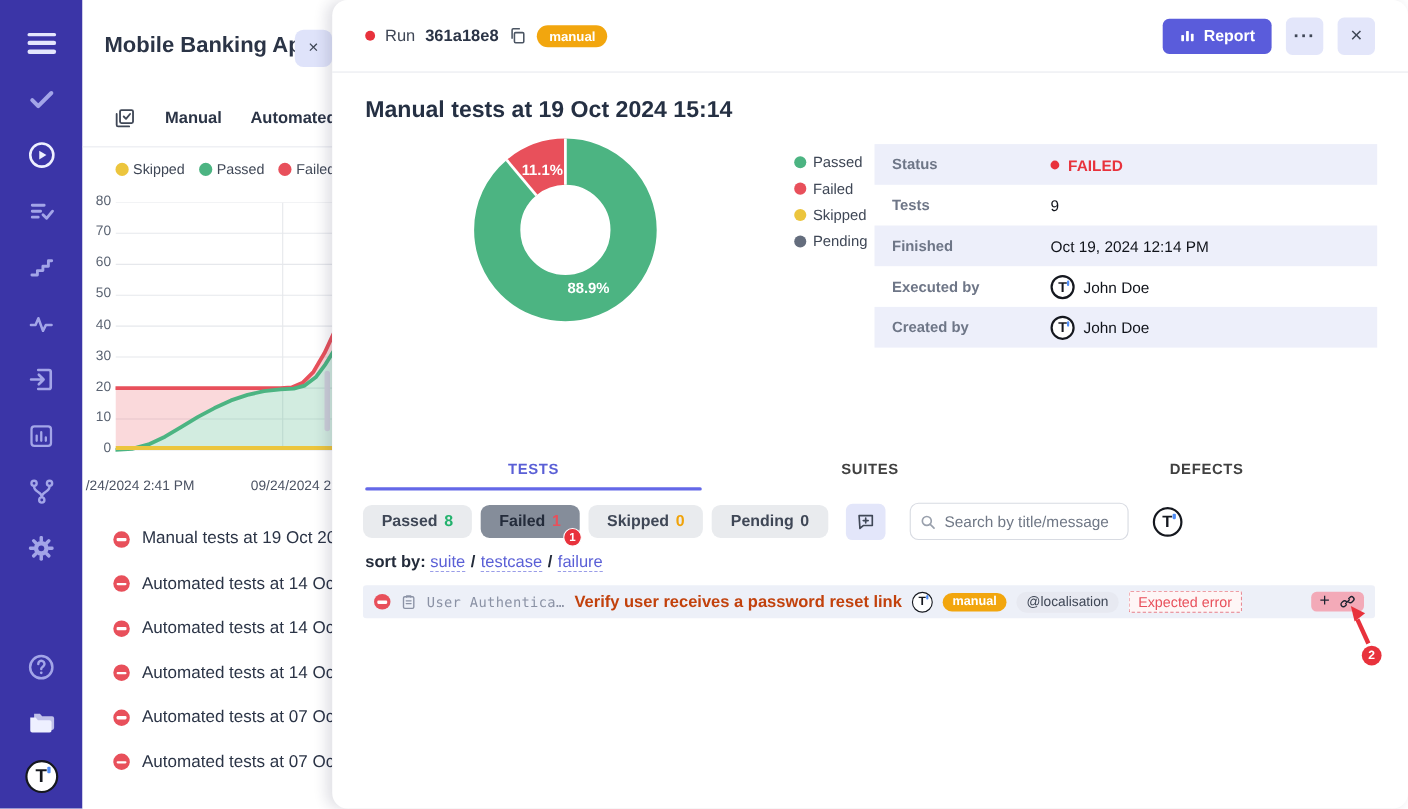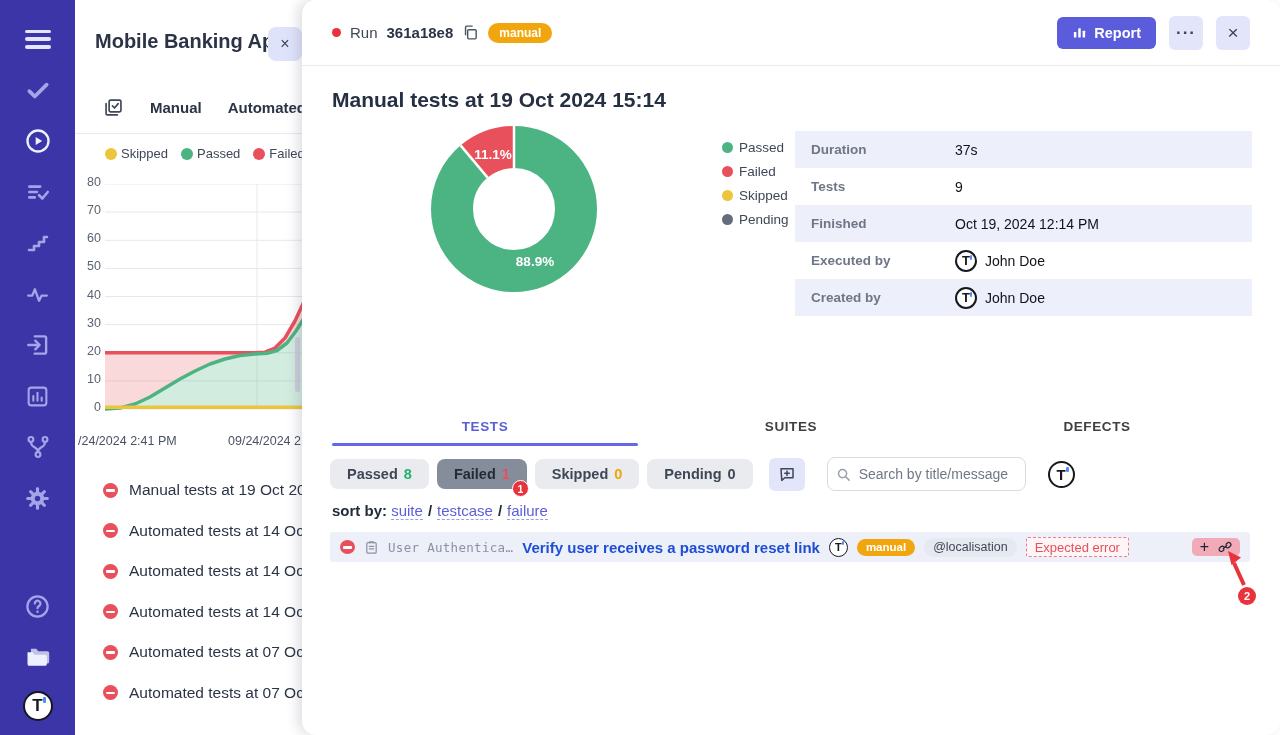--- a/index.html
+++ b/index.html
@@ -100,21 +100,21 @@
   .search input::placeholder { color:#707886; }
   .filter-row .t-avatar { margin-left:14px; cursor:pointer; }
 
   .sort-row { margin:11px 30px 0 30px; font-size:15px; color:#232b3a; font-weight:700; }
   .sort-row a { color:#5a5fd6; font-weight:400; text-decoration:none; border-bottom:1px dashed #9a9de8; cursor:pointer; }
   .sort-sep { font-weight:700; color:#232b3a; margin:0 5px; }
 
   .test-row { height:30px; background:#edf0f8; border-radius:3px; margin:13px 30px 0 28px;
     display:flex; align-items:center; gap:9px; padding:12px 10px; position:relative; }
   .suite-name { font-family:"DejaVu Sans Mono", monospace; font-size:12.5px; color:#8b92a5; letter-spacing:.3px; cursor:pointer; }
-  .test-title { font-size:15px; font-weight:600; color:#1d4ed8; cursor:pointer; }
+  .test-title { font-size:15px; font-weight:600; color:#c2410c; cursor:pointer; }
   .badge.small { font-size:11.5px; padding:2.5px 9px; }
   .tag { background:#e7e9f1; color:#3f4756; border-radius:10px; padding:2.5px 9px; font-size:12.5px; }
   .err-box { color:#e8505b; border:1px dashed #e8808a; background:#fef6f6; padding:1.5px 8px; font-size:13px; border-radius:2px; }
   .row-actions { margin-left:auto; background:#f3aab8; border-radius:5px; padding:1px 8px; display:flex;
     gap:9px; align-items:center; }
   .act-plus { font-size:16px; color:#1d2330; cursor:pointer; line-height:1; }
   .act-link { cursor:pointer; display:flex; }
   .anno { position:absolute; right:-8px; top:13px; width:38px; height:62px; pointer-events:none; }
   .anno svg { position:absolute; left:3px; top:4px; }
   .step-badge { position:absolute; right:2px; bottom:2px; width:18px; height:18px; border-radius:50%;
@@ -372,22 +372,25 @@
           <span>Skipped</span>
         </span>
       <span class="lg-item">
           <span class="dot" style="background:#646d7d;width:11px;height:11px;"></span>
           <span>Pending</span>
         </span>
     </div>
 
     <div class="details">
       <div class="drow">
-        <span class="dlabel">Duration</span>
-        <span class="dval">37s</span>
+        <span class="dlabel">Status</span>
+        <span class="dval failed">
+            <span class="sm-dot"></span>
+            <span>FAILED</span>
+          </span>
       </div>
       <div class="drow">
         <span class="dlabel">Tests</span>
         <span class="dval">9</span>
       </div>
       <div class="drow">
         <span class="dlabel">Finished</span>
         <span class="dval">Oct 19, 2024 12:14 PM</span>
       </div>
       <div class="drow">

